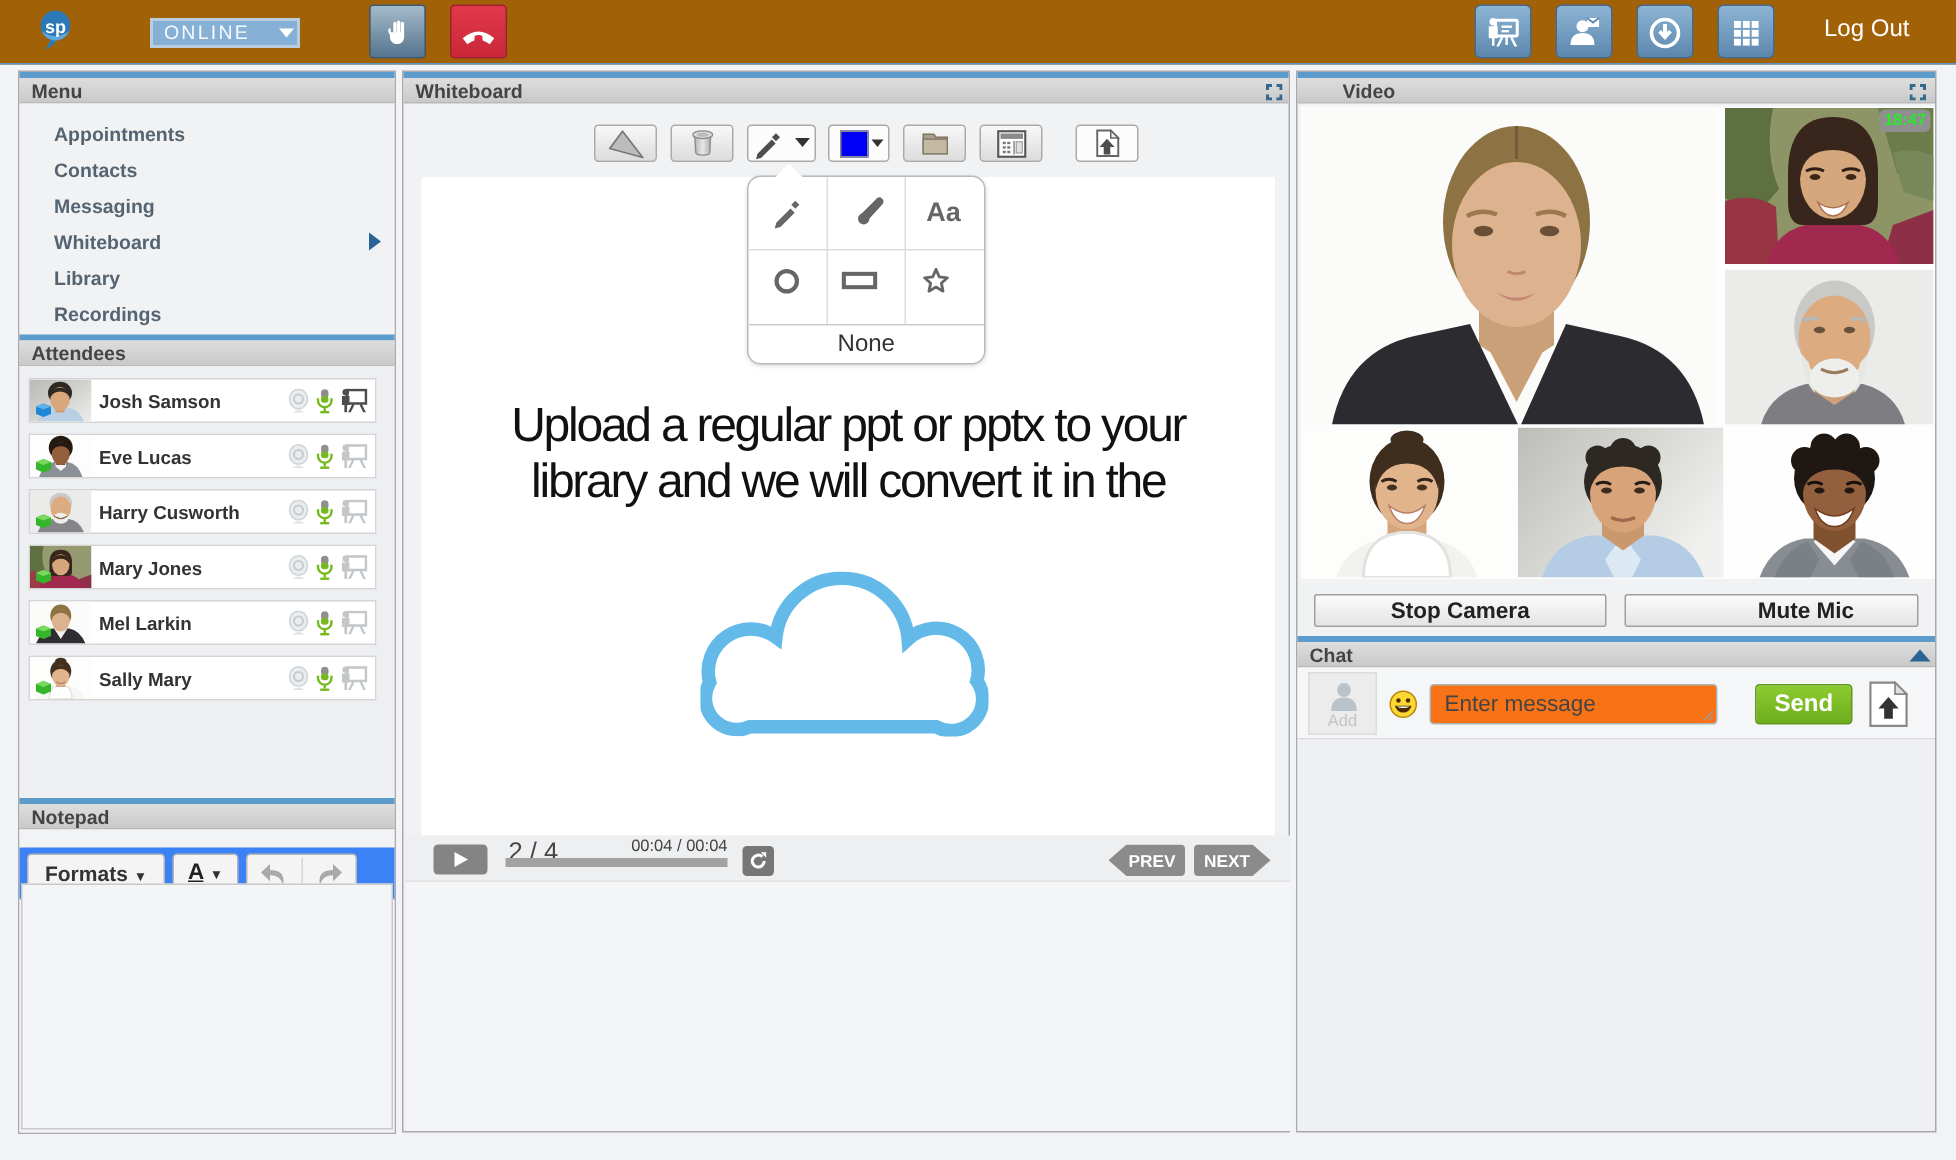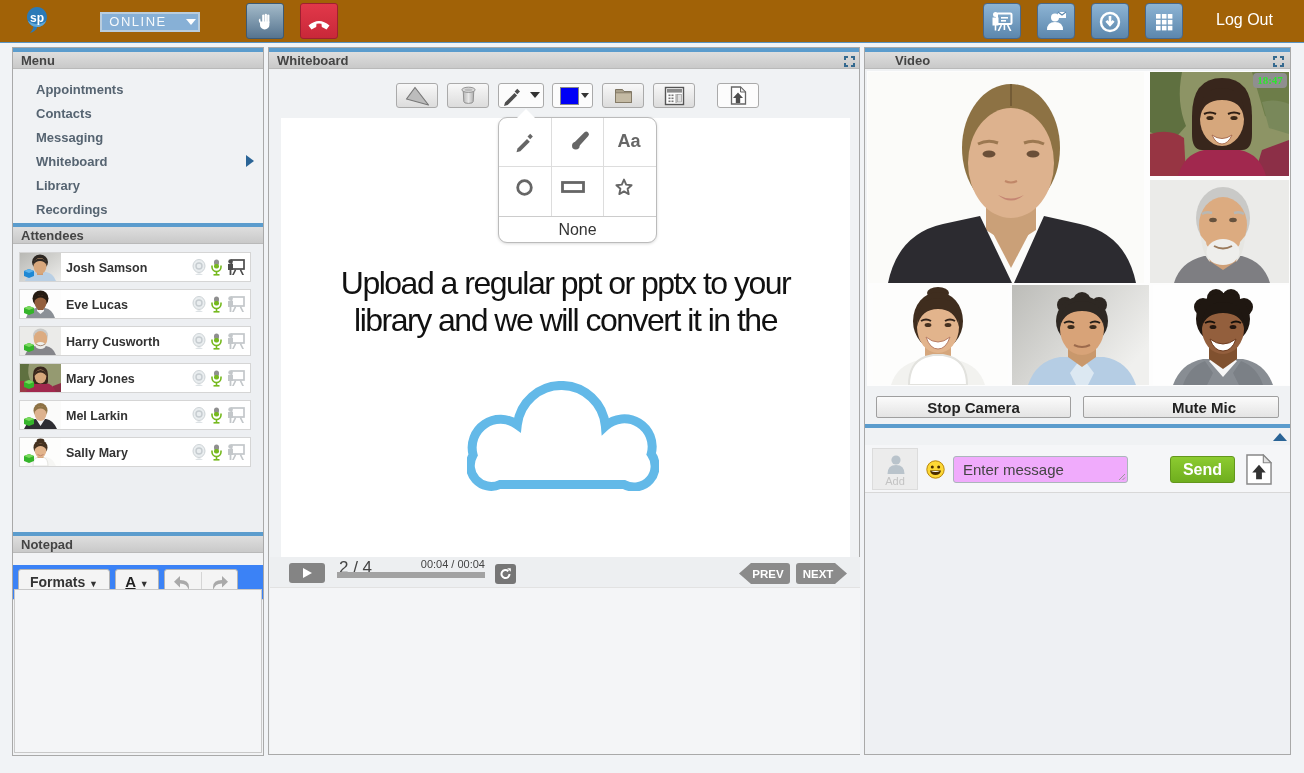--- a/index.html
+++ b/index.html
@@ -635,45 +635,46 @@
         <circle cx="91" cy="22" r="9" fill="#1f1711"></circle>
         <ellipse cx="70" cy="34" rx="27" ry="26" fill="#1f1711"></ellipse>
         <ellipse cx="70" cy="44" rx="21" ry="25" fill="#935f3d"></ellipse>
         <path d="M49 42 Q49 17 70 17 Q91 17 91 42 Q87 28 70 28 Q53 28 49 42 Z" fill="#1f1711"></path>
         <path d="M52 38 Q57 35 62 38" stroke="#15100b" stroke-width="2" fill="none"></path>
         <path d="M78 38 Q83 35 88 38" stroke="#15100b" stroke-width="2" fill="none"></path>
         <ellipse cx="60" cy="42" rx="3.4" ry="2" fill="#241710"></ellipse>
         <ellipse cx="80" cy="42" rx="3.4" ry="2" fill="#241710"></ellipse>
         <path d="M57 54 Q70 64 83 54 Q79 66 70 66 Q61 66 57 54 Z" fill="#fff" stroke="#6e3c20" stroke-width="1"></path>
       </svg>
-      <div class="abs" style="right:3px;top:2px;width:34px;height:15px;background:#8f8f8f;border-radius:4px;color:#2ee52e;font-size:11px;font-weight:bold;text-align:center;line-height:15px;font-family:Liberation Serif, serif;">18:47</div>
+      <div class="abs" style="right:3px;top:2px;width:34px;height:15px;background:#8f8f8f;border-radius:4px;color:#2ee52e;font-size:11px;font-weight:bold;text-align:center;line-height:15px;">18:47</div>
     </div>
     <div class="vbtn" style="left:11px;top:348px;width:195px;">Stop Camera</div>
     <div class="vbtn" style="left:218px;top:348px;width:196px;padding-left:46px;">Mute Mic</div>
 
     <div class="accent" style="top:376px;"></div>
+    <div class="phead" style="top:380px;">Chat</div>
     <div class="abs" style="left:408px;top:385px;width:0;height:0;border-left:7px solid transparent;border-right:7px solid transparent;border-bottom:8px solid #2a6496;"></div>
     <div class="abs" style="left:0;top:397px;width:425px;height:47px;background:#f5f6f8;border-bottom:1px solid #d8d8d8;">
       <div class="abs" style="left:7px;top:3px;width:46px;height:42px;background:#ececec;border:1px solid #dcdcdc;box-sizing:border-box;">
         <svg class="abs" style="left:13px;top:4px;" width="20" height="22" viewBox="0 0 20 22">
             <g fill="#b9c3cb">
               <circle cx="10" cy="7" r="4.6"></circle>
               <path d="M1.5 21 q0 -9 8.5 -9 q8.5 0 8.5 9 z"></path>
             </g>
           </svg>
         <div class="abs" style="left:0;top:26px;width:44px;text-align:center;color:#c3c3c3;font-size:11px;">Add</div>
       </div>
       <svg class="abs" style="left:61px;top:15px;" width="19" height="19" viewBox="0 0 19 19">
         <circle cx="9.5" cy="9.5" r="8.7" fill="#fdd835" stroke="#b8860b" stroke-width="1"></circle>
         <circle cx="6.3" cy="7" r="1.5" fill="#4a2c00"></circle>
           <circle cx="12.7" cy="7" r="1.5" fill="#4a2c00"></circle>
         <path d="M4 10.5 a5.6 5.6 0 0 0 11 0 z" fill="#4a2c00"></path>
           <path d="M5.2 11 a5 2.2 0 0 0 8.6 0 z" fill="#fff"></path>
       </svg>
-      <div class="abs" style="left:88px;top:11px;width:175px;height:27px;background:#f0abfc;border:1px solid #abb6bb;border-radius:3px;box-sizing:border-box;color:#444;font-size:15px;line-height:25px;padding-left:9px;">Enter message<svg class="abs" style="right:1px;bottom:1px;" width="8" height="8" viewBox="0 0 8 8">
+      <div class="abs" style="left:88px;top:11px;width:192px;height:27px;background:#f97316;border:1px solid #abb6bb;border-radius:3px;box-sizing:border-box;color:#444;font-size:15px;line-height:25px;padding-left:9px;">Enter message<svg class="abs" style="right:1px;bottom:1px;" width="8" height="8" viewBox="0 0 8 8">
             <path d="M7 1 L1 7 M7 4.5 L4.5 7" stroke="#999" stroke-width="1"></path>
           </svg></div>
       <div class="abs" style="left:305px;top:11px;width:65px;height:27px;background:linear-gradient(#8ccb30,#6fae1e);border:1px solid #63971c;border-radius:3px;box-sizing:border-box;color:#fff;font-size:16px;font-weight:bold;text-align:center;line-height:25px;">Send</div>
       <svg class="abs" style="left:381px;top:9px;" width="26" height="31" viewBox="0 0 27 32">
           <path d="M1 1 h17 l8 8 v22 h-25 z" fill="#fff" stroke="#888" stroke-width="1.5"></path>
           <path d="M18 1 l8 8 h-8 z" fill="#e2e2e2" stroke="#888" stroke-width="1.2"></path>
           <path d="M13.5 11 l7 8 h-4 v7 h-6 v-7 h-4 z" fill="#333"></path>
         </svg>
     </div>
     <div class="abs" style="left:0;top:445px;width:425px;height:261px;background:#eef0f3;"></div>

